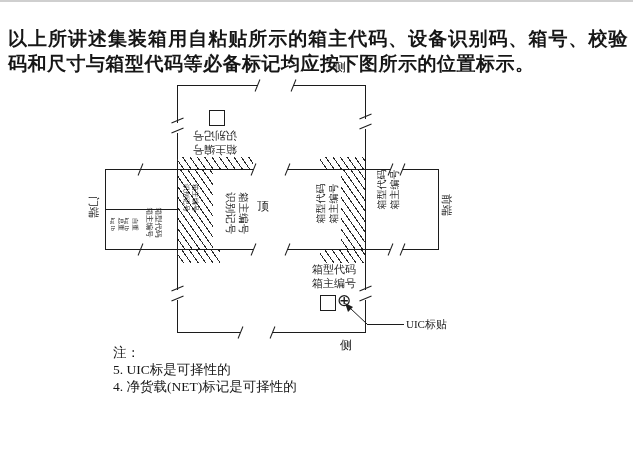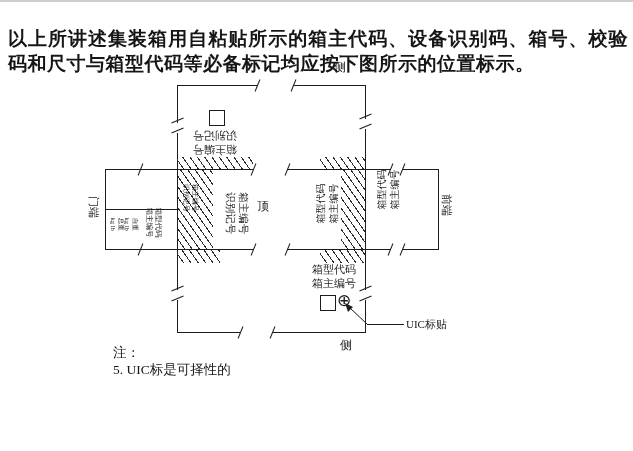--- a/index.html
+++ b/index.html
@@ -166,16 +166,17 @@
       <line x1="27" y1="24" x2="10" y2="8" stroke="#1c1c1c" stroke-width="1"></line>
       <polygon points="5,3 13,7 8,12" fill="#1c1c1c"></polygon>
     </svg>
     <div class="hl" style="left:367px;top:322px;width:37px;"></div>
     <div class="lbl" style="left:406px;top:315px;font-size:11px;">UIC标贴</div>
   </div>
 
   <div class="notes">
     <div>注：</div>
     <div>5. UIC标是可择性的</div>
+    <div>4. 净货载(NET)标记是可择性的</div>
   </div>
 
 
 </div>
 
 </body></html>

